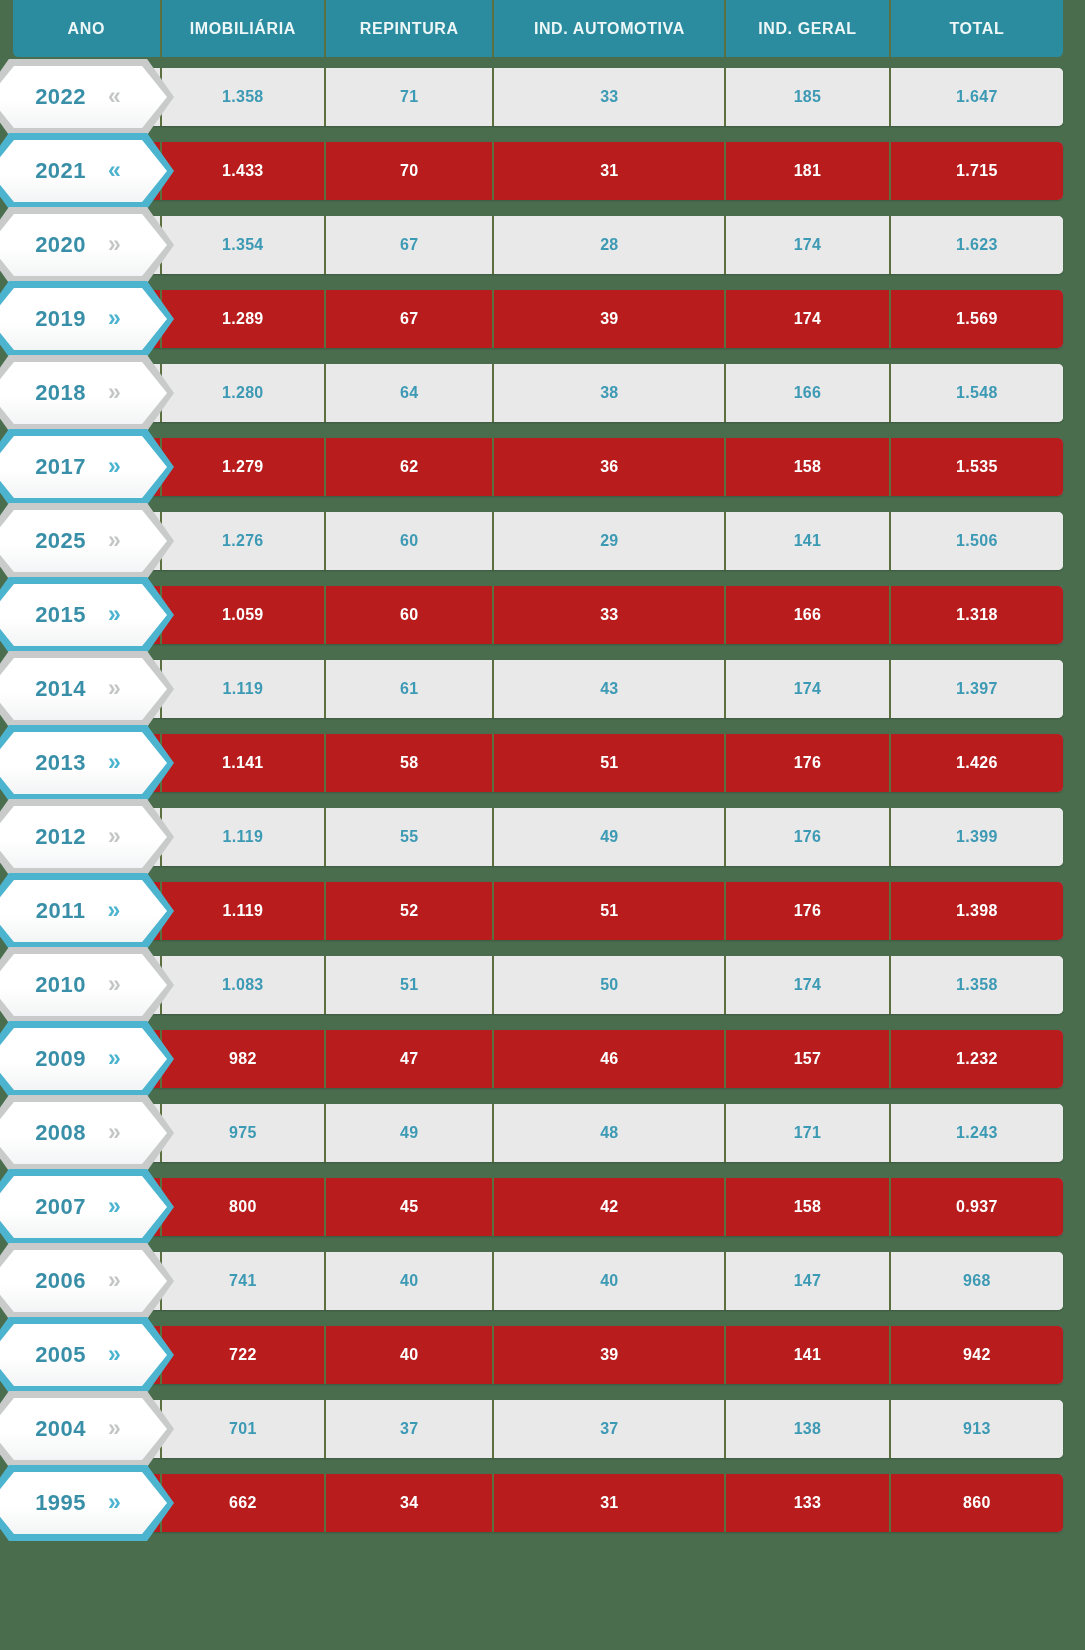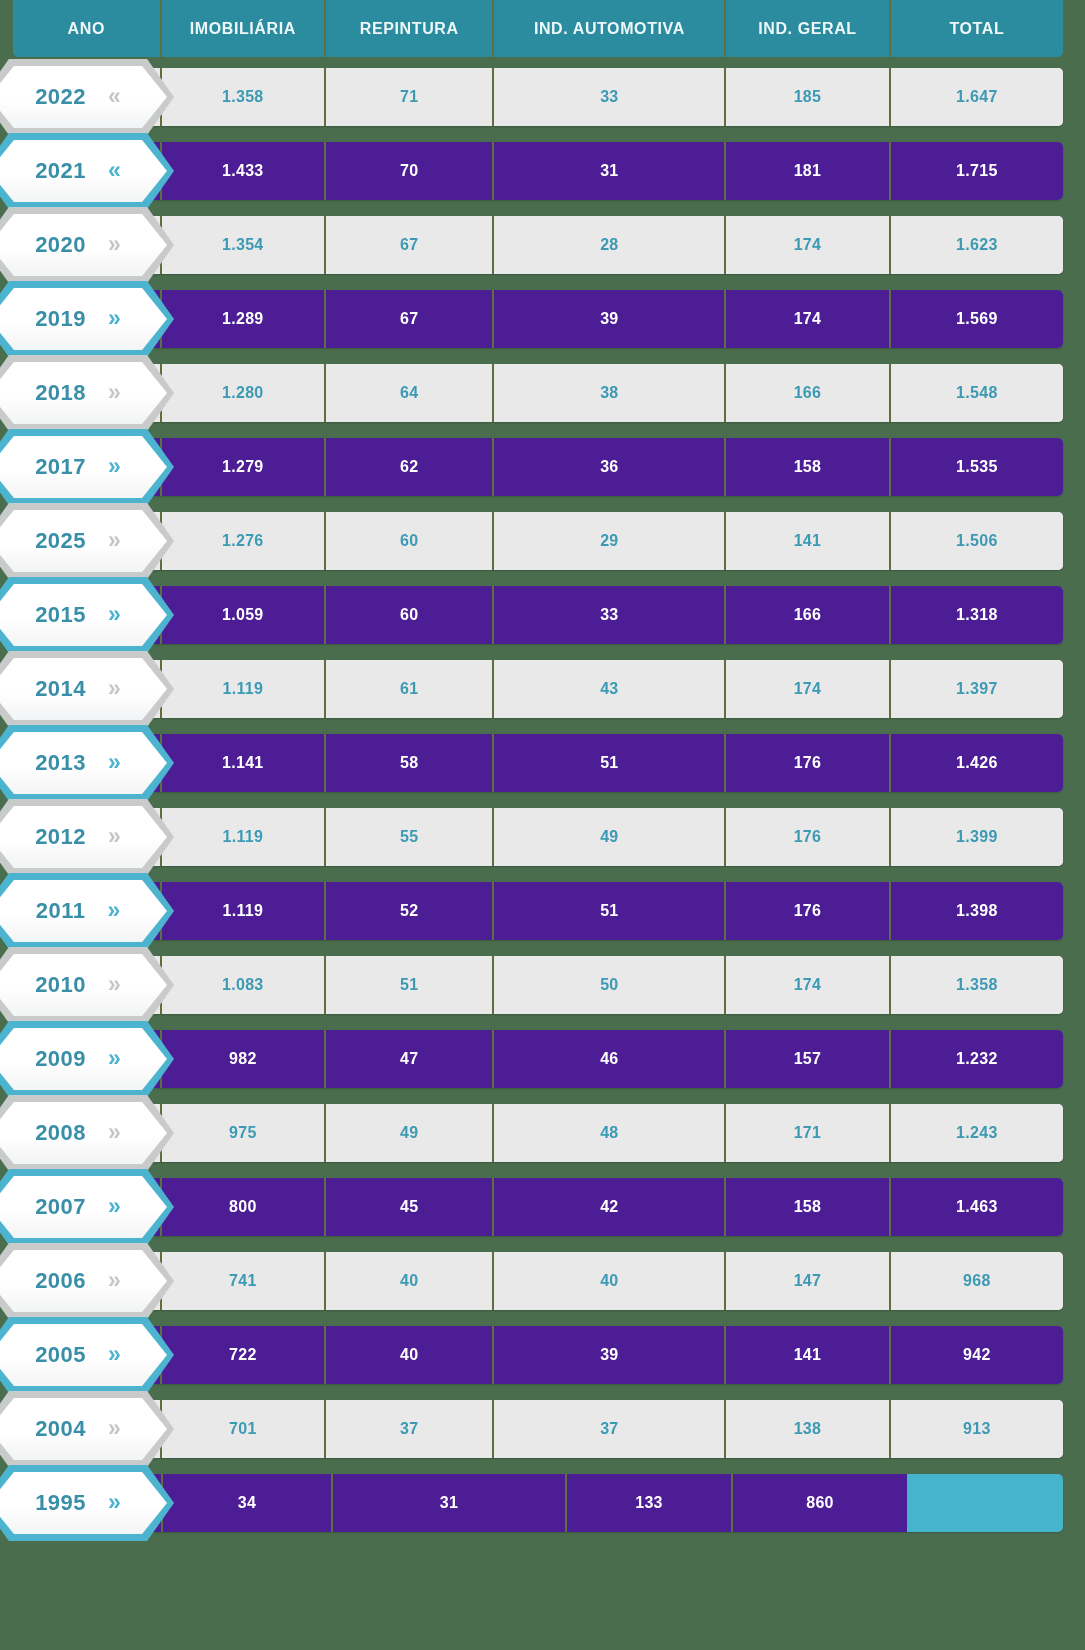--- a/index.html
+++ b/index.html
@@ -70,21 +70,21 @@
     font-weight: 700;
     letter-spacing: 0.3px;
   }
   .cell + .cell { border-left: 2px solid #5c6f3e; }
 
   
   .row-light .row-bar { background: #e9e9e9; }
   .row-light .cell { background: #e9e9e9; color: #3d9ab4; }
   
   .row-teal .row-bar { background: #45b4cc; }
-  .row-teal .cell { background: #4c1d95; color: #ffffff; }
+  .row-teal .cell { background: #b91c1c; color: #ffffff; }
 
   
   .cell-spacer { width: 148px; border-left: none !important; }
 
   
   .year-badge {
     position: absolute;
     left: -18px; top: -9px;
     width: 192px; height: 76px;
     z-index: 5;
@@ -411,21 +411,21 @@
           </div>
         </div>
       </div>
       <div class="data-row row-teal">
         <div class="row-bar">
           <div class="cell cell-spacer"></div>
           <div class="cell col-imob">800</div>
           <div class="cell col-rep">45</div>
           <div class="cell col-auto">42</div>
           <div class="cell col-geral">158</div>
-          <div class="cell col-total">1.463</div>
+          <div class="cell col-total">0.937</div>
         </div>
         <div class="year-badge">
           <div class="hex-outer"></div>
           <div class="hex-inner"></div>
           <div class="hex-label">
             <span class="year-text">2007</span>
             <span class="chevron">»</span>
           </div>
         </div>
       </div>
@@ -479,20 +479,21 @@
           <div class="hex-inner"></div>
           <div class="hex-label">
             <span class="year-text">2004</span>
             <span class="chevron">»</span>
           </div>
         </div>
       </div>
       <div class="data-row row-teal">
         <div class="row-bar">
           <div class="cell cell-spacer"></div>
+          <div class="cell col-imob">662</div>
           <div class="cell col-rep">34</div>
           <div class="cell col-auto">31</div>
           <div class="cell col-geral">133</div>
           <div class="cell col-total">860</div>
         </div>
         <div class="year-badge">
           <div class="hex-outer"></div>
           <div class="hex-inner"></div>
           <div class="hex-label">
             <span class="year-text">1995</span>

